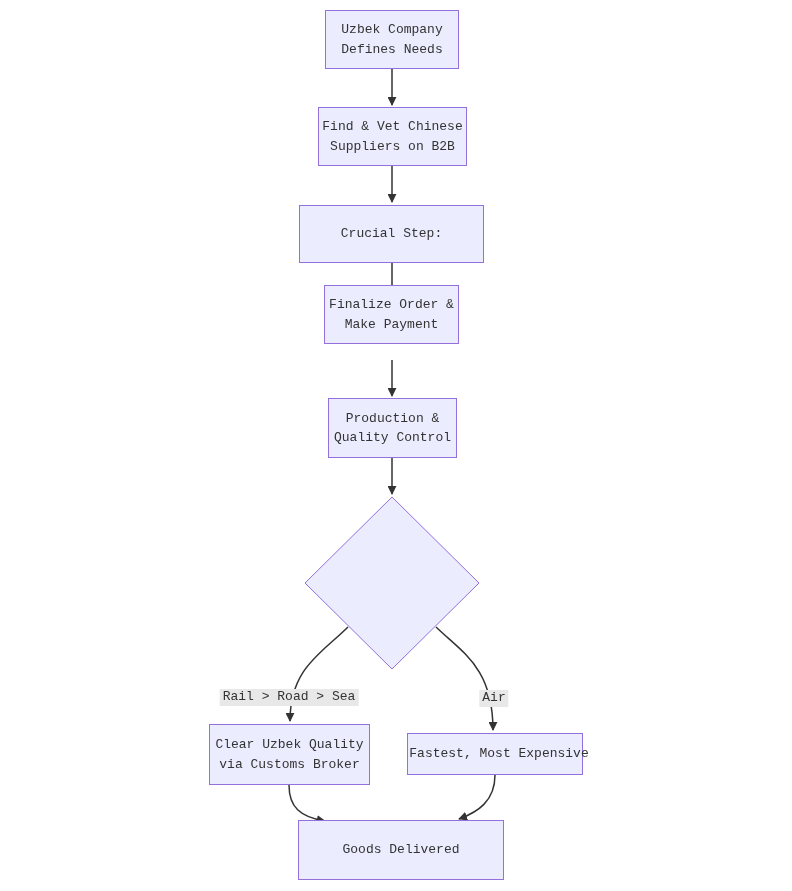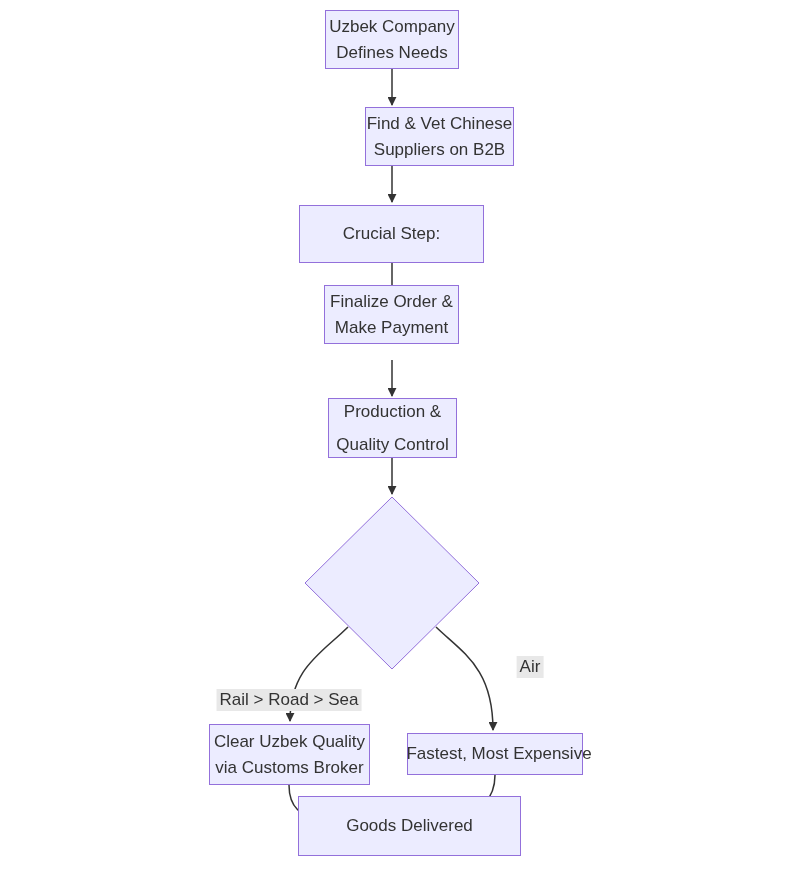--- a/index.html
+++ b/index.html
@@ -11,22 +11,22 @@
     --text: #333333;
     --background: #ffffff;
   }
   * { margin: 0; padding: 0; box-sizing: border-box; }
   html, body { background: var(--background); }
   .canvas {
     position: relative;
     width: 792px;
     height: 891px;
     background: var(--background);
-    font-family: Liberation Sans, sans-serif;
-    font-size: 17px;
+    font-family: Liberation Mono, monospace;
+    font-size: 13px;
     color: var(--text);
     overflow: hidden;
   }
   svg.edge-layer {
     position: absolute;
     left: 0; top: 0;
     width: 792px; height: 891px;
     z-index: 0;
   }
   svg.edge-layer path.edge {
@@ -65,30 +65,30 @@
     transform: translateX(-50%);
     background: var(--edge-label-bg);
     padding: 0px 3px;
     line-height: 1.3;
     white-space: nowrap;
     z-index: 3;
     text-align: center;
   }
   
   .n-define    { left: 325px; top: 10px;  width: 134px; height: 59px; }
-  .n-findvet   { left: 318px; top: 107px; width: 149px; height: 59px; margin-left: 47px; }
+  .n-findvet   { left: 318px; top: 107px; width: 149px; height: 59px; }
   .n-samples   { left: 299px; top: 205px; width: 185px; height: 58px; }
   .n-finalize  { left: 324px; top: 285px; width: 135px; height: 59px; }
-  .n-prodqc    { left: 328px; top: 398px; width: 129px; height: 60px; justify-content: space-between; }
+  .n-prodqc    { left: 328px; top: 398px; width: 129px; height: 60px; }
   .n-decision  { left: 305px; top: 497px; width: 174px; height: 172px; }
   .n-customs   { left: 209px; top: 724px; width: 161px; height: 61px; }
   .n-fastest   { left: 407px; top: 733px; width: 176px; height: 42px; padding-left: 8px; }
-  .n-goods     { left: 298px; top: 796px; width: 223px; height: 60px; }
+  .n-goods     { left: 298px; top: 820px; width: 206px; height: 60px; }
   .l-rail { left: 289px; top: 689px; }
-  .l-air  { left: 494px; top: 656px; margin-left: 36px; }
+  .l-air  { left: 494px; top: 690px; }
 </style>
 </head>
 <body>
 
 <div class="canvas">
 
   <svg class="edge-layer" viewBox="0 0 792 891" xmlns="http://www.w3.org/2000/svg">
     <defs>
       <marker id="arrowhead" viewBox="0 0 10 10" refX="9" refY="5" markerWidth="9" markerHeight="9" markerUnits="userSpaceOnUse" orient="auto">
         <path d="M0,0 L10,5 L0,10 z"></path>

